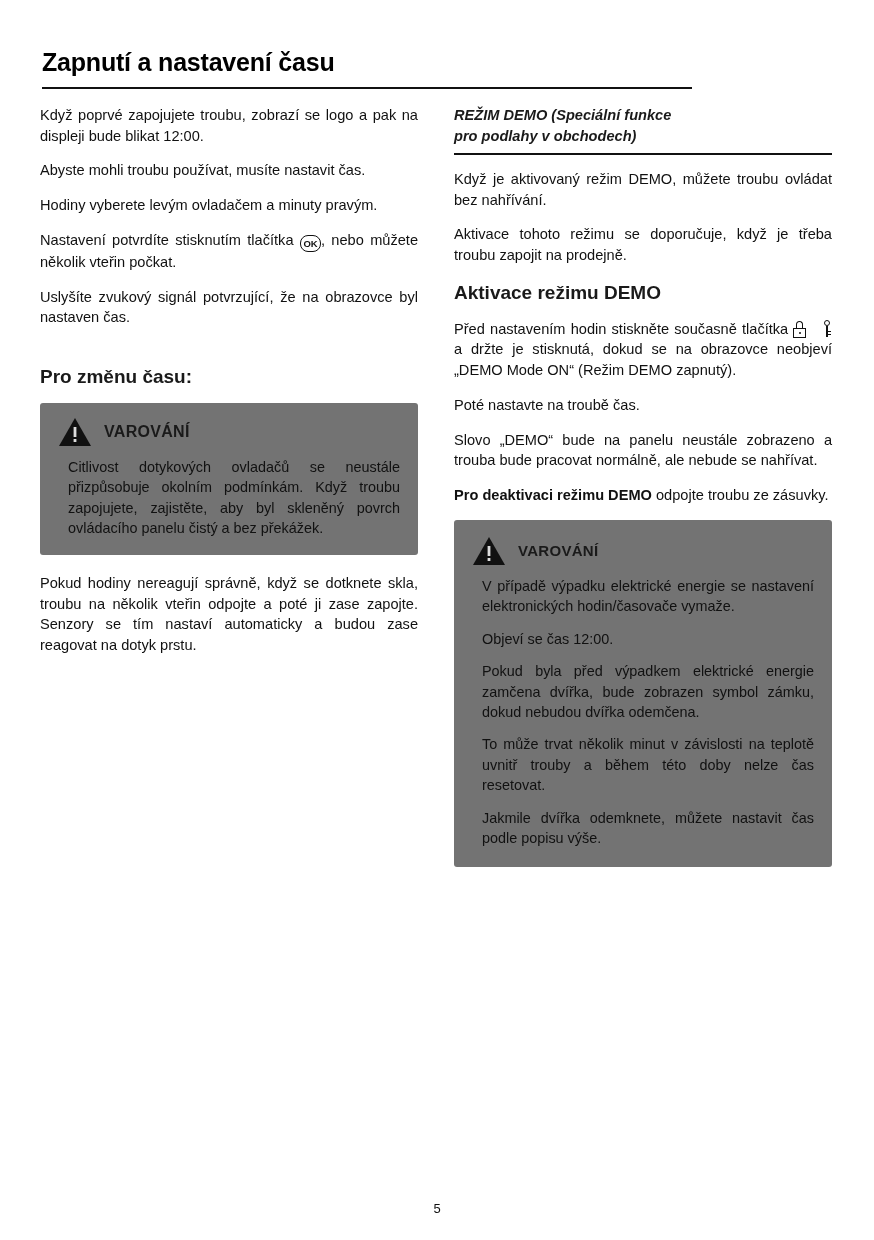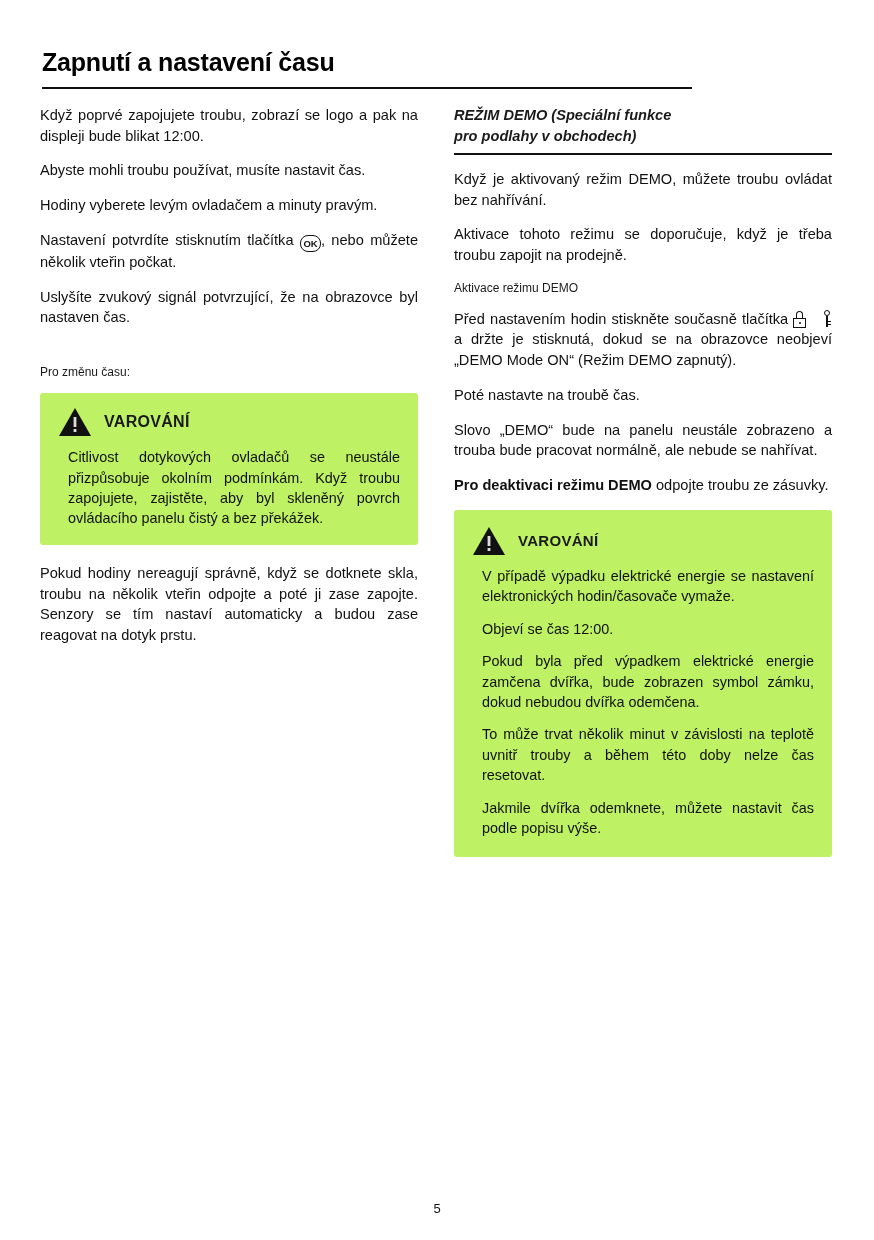--- a/index.html
+++ b/index.html
@@ -53,43 +53,43 @@
   }
   p {
     margin: 0 0 14px 0;
     font-size: 14.6px;
     line-height: 1.42;
     text-align: justify;
     color: #111;
   }
   p.last { margin-bottom: 0; }
   .sub-bold {
-    font-weight: normal;
-    font-size: 12px;
+    font-weight: bold;
+    font-size: 19px;
     line-height: 1.42;
     margin: 0 0 12px 0;
   }
   .spacer-lg { height: 22px; }
   
   .head-underline {
     font-weight: bold;
     font-size: 14.6px;
     line-height: 1.45;
     margin: 0 0 6px 0;
     font-style: italic;
   }
   .head-rule {
     height: 1.5px;
     background: #111;
     width: 100%;
     margin-bottom: 14px;
   }
   
   .warnbox {
-    background: #bef264;
+    background: #737373;
     border-radius: 3px;
     padding: 14px 18px 16px 18px;
     margin: 6px 0 18px 0;
   }
   .warnbox.right { padding: 16px 18px 18px 18px; }
   .warn-head {
     display: flex;
     align-items: center;
     gap: 12px;
     margin-bottom: 10px;

